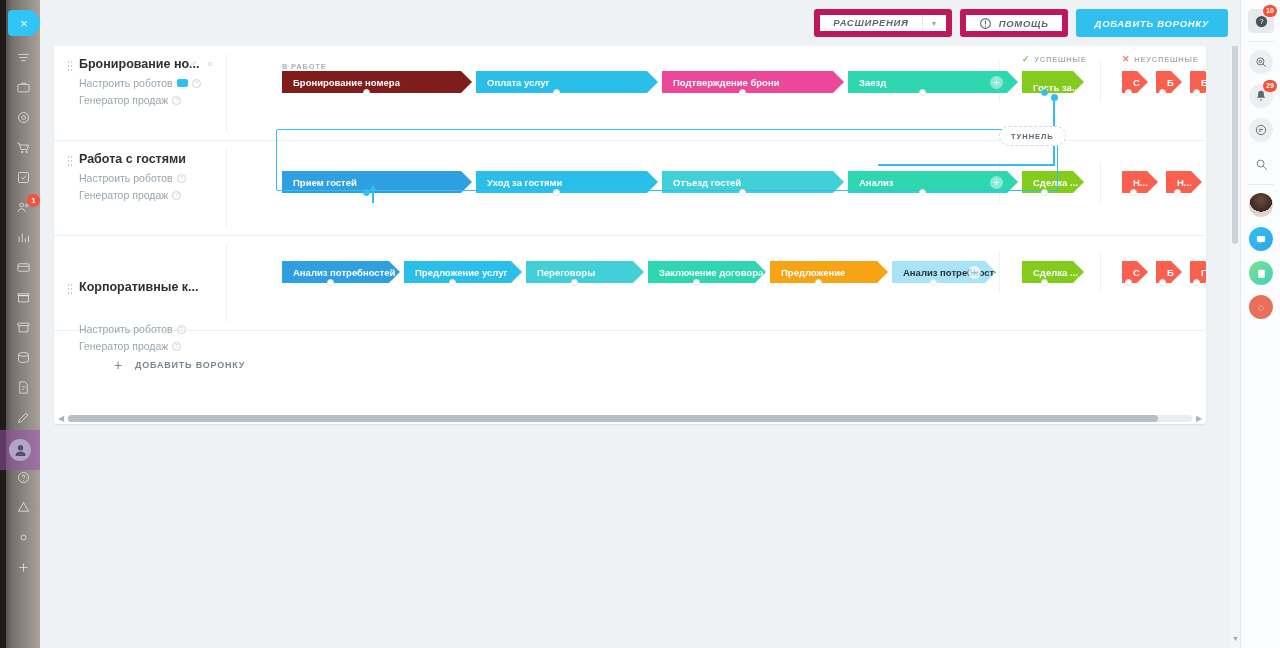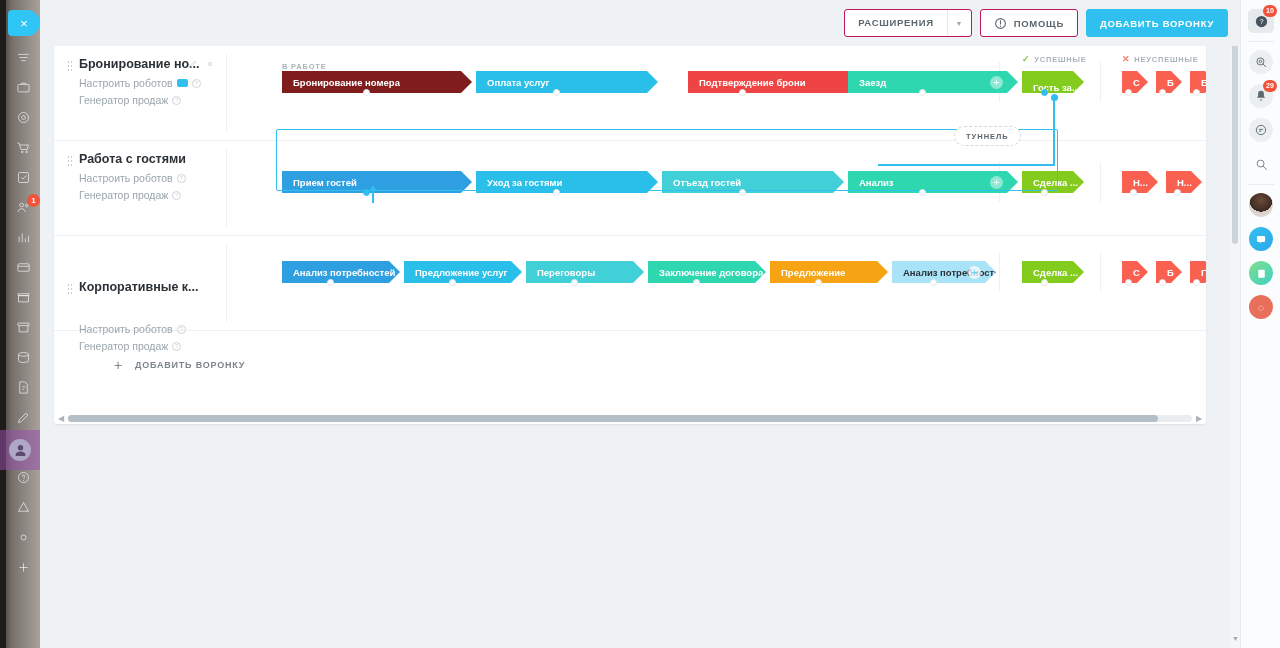--- a/index.html
+++ b/index.html
@@ -120,26 +120,27 @@
     background: #eef2f4;
   }
   #page-title {
     position: absolute; left: 20px; top: 11px;
     font-size: 17.5px; color: #2b3136; font-weight: 400;
     letter-spacing: 0.1px;
   }
   .hdr-btns { position: absolute; right: 12px; top: 9px; display: flex; align-items: stretch; }
   .btn {
     height: 28px; border-radius: 3px; background: #fff;
-    border: 1px solid #be185d;
+    border: 6px solid #be185d;
     display: flex; align-items: center;
     font-size: 9.5px; letter-spacing: 0.7px; color: #5b676f;
     font-weight: bold; text-transform: uppercase;
     padding: 0 13px; margin-left: 8px;
     cursor: pointer;
+    font-style: italic;
   }
   .btn-split { padding: 0; }
   .btn-split .lbl { padding: 0 13px; line-height: 26px; }
   .btn-split .arw {
     width: 24px; border-left: 1px solid #e6ebee; height: 100%;
     display: flex; align-items: center; justify-content: center;
     color: #9aa6ad; font-size: 7px;
   }
   .btn-primary {
     background: #2fc0ef; border-color: #2fc0ef; color: #fff;
@@ -585,21 +586,21 @@
           <div class="vsep" style="left: 767px; top: 16px; height: 40px;"></div>
           <div class="vsep" style="left: 868px; top: 16px; height: 40px;"></div>
           <div class="chip" style="left: 50px; top: 25px; width: 190px; background: #7f1d1d;">
             <span>Бронирование номера</span>
           </div>
           <div class="chip-dot" style="left: 131px; top: 43px;"></div>
           <div class="chip" style="left: 244px; top: 25px; width: 182px; background: rgb(41, 191, 232);">
             <span>Оплата услуг</span>
           </div>
           <div class="chip-dot" style="left: 321px; top: 43px;"></div>
-          <div class="chip" style="left: 456px; top: 25px; width: 182px; background: #ef4444;">
+          <div class="chip" style="left: 430px; top: 25px; width: 182px; background: #ec4899;">
             <span>Подтверждение брони</span>
           </div>
           <div class="chip-dot" style="left: 507px; top: 43px;"></div>
           <div class="chip" style="left: 616px; top: 25px; width: 170px; background: rgb(47, 215, 176);">
             <span>Заезд</span>
           </div>
           <div class="chip-dot" style="left: 687px; top: 43px;"></div>
           <div class="chip-plus" style="left: 758px; top: 29.5px;">+</div>
           <div class="chip" style="left: 790px; top: 25px; width: 62px; background: rgb(131, 203, 29); align-items: flex-end;">
             <span>Гость за...</span>
@@ -735,21 +736,21 @@
     <div class="add-row">
       <span class="add-plus">+</span>
       <span>ДОБАВИТЬ ВОРОНКУ</span>
     </div>
   </div>
 <div style="position: absolute; left: 0px; top: 0px; width: 100%; height: 100%; pointer-events: none;">
       <div class="tunnel-node" style="left:996.5px;top:48px"></div>
       <div class="tunnel-line" style="left:999px;top:52px;width:2px;height:68px"></div>
       <div class="tunnel-line" style="left:824px;top:118px;width:176px;height:2px"></div>
       <div class="tunnel-line" style="left:824px;top:118px;width:2px;height:0px"></div>
-      <div class="tunnel-pill" style="left:900px;top:80px">
+      <div class="tunnel-pill" style="left:945px;top:80px">
         <span>ТУННЕЛЬ</span>
       </div>
     </div>
   </div>
 
 <div id="hscroll">
   <div class="hs-arrow">◀</div>
   <div class="hs-track">
     <div class="hs-thumb"></div>
   </div>

